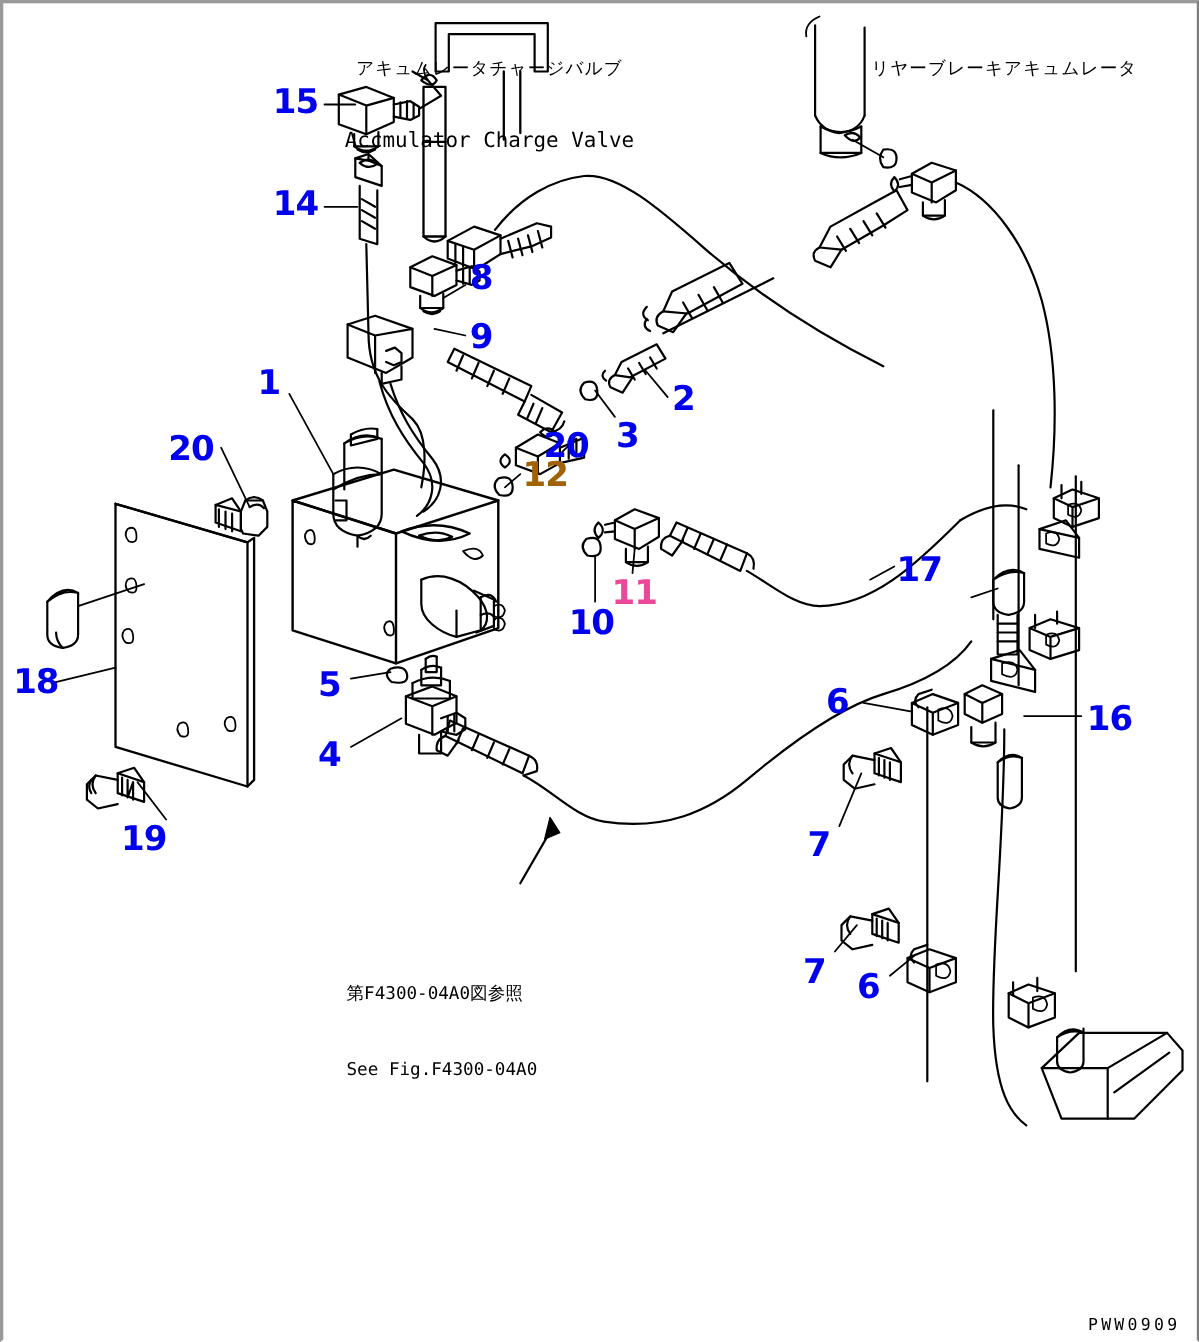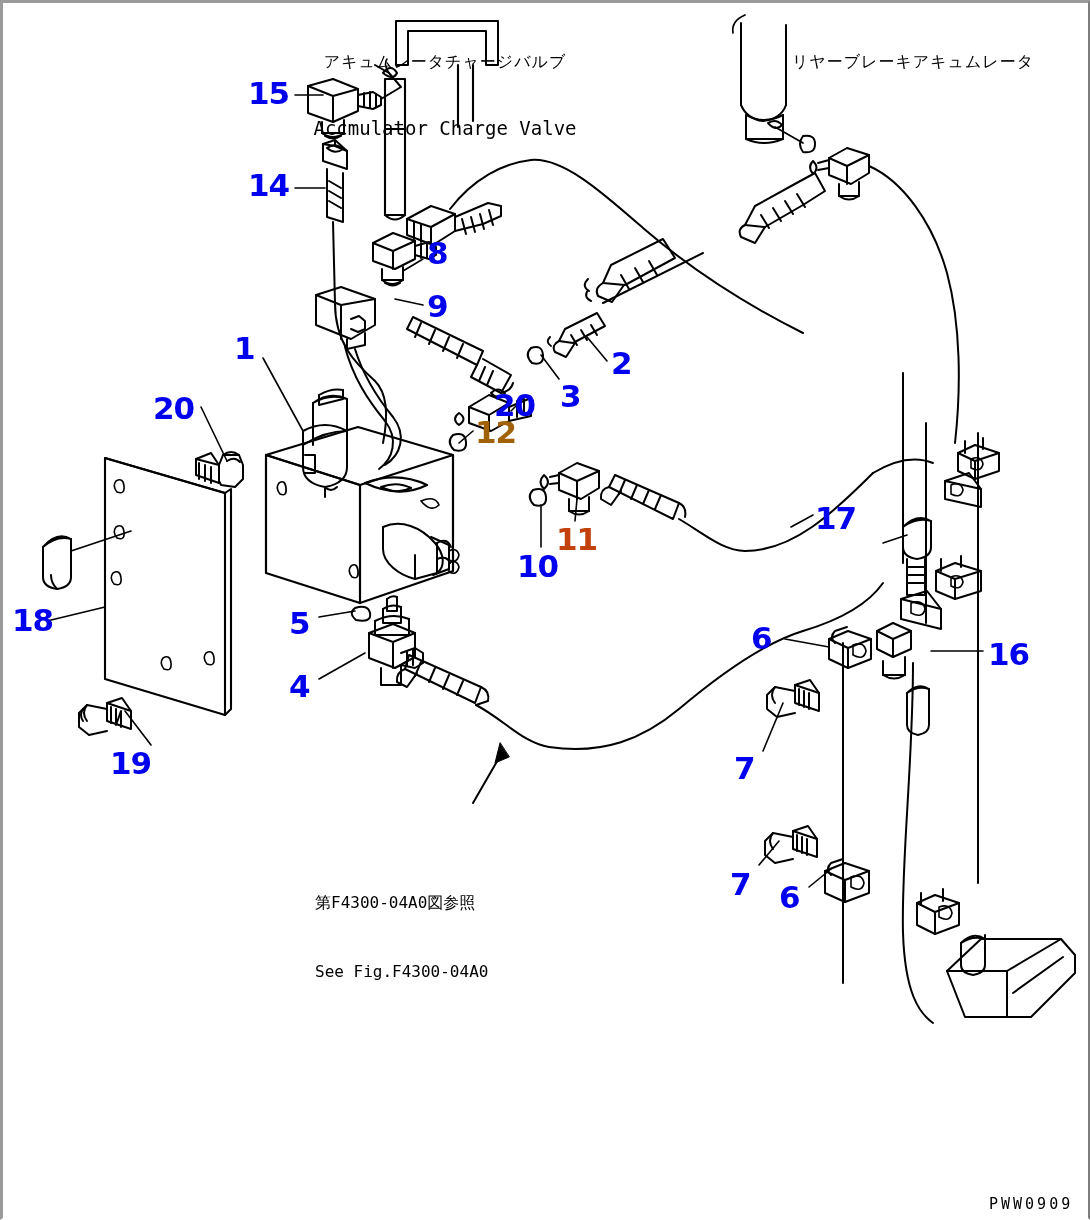--- a/index.html
+++ b/index.html
@@ -458,21 +458,21 @@
       <div class="callout" style="left: 245px; top: 167px; color: rgb(0, 0, 238);">14</div>
       <div class="callout" style="left: 424px; top: 235px; color: rgb(0, 0, 238);">8</div>
       <div class="callout" style="left: 424px; top: 288px; color: rgb(0, 0, 238);">9</div>
       <div class="callout" style="left: 231px; top: 330px; color: rgb(0, 0, 238);">1</div>
       <div class="callout" style="left: 608px; top: 345px; color: rgb(0, 0, 238);">2</div>
       <div class="callout" style="left: 557px; top: 378px; color: rgb(0, 0, 238);">3</div>
       <div class="callout" style="left: 491px; top: 387px; color: rgb(0, 0, 238);">20</div>
       <div class="callout" style="left: 150px; top: 390px; color: rgb(0, 0, 238);">20</div>
       <div class="callout" style="left: 472px; top: 414px; color: #a16207;">12</div>
       <div class="callout" style="left: 514px; top: 548px; color: rgb(0, 0, 238);">10</div>
-      <div class="callout" style="left: 553px; top: 521px; color: #c2410c;">11</div>
+      <div class="callout" style="left: 553px; top: 521px; color: #ec4899;">11</div>
       <div class="callout" style="left: 812px; top: 500px; color: rgb(0, 0, 238);">17</div>
       <div class="callout" style="left: 985px; top: 636px; color: rgb(0, 0, 238);">16</div>
       <div class="callout" style="left: 9px; top: 602px; color: rgb(0, 0, 238);">18</div>
       <div class="callout" style="left: 286px; top: 605px; color: rgb(0, 0, 238);">5</div>
       <div class="callout" style="left: 748px; top: 620px; color: rgb(0, 0, 238);">6</div>
       <div class="callout" style="left: 286px; top: 668px; color: rgb(0, 0, 238);">4</div>
       <div class="callout" style="left: 107px; top: 745px; color: rgb(0, 0, 238);">19</div>
       <div class="callout" style="left: 731px; top: 750px; color: rgb(0, 0, 238);">7</div>
       <div class="callout" style="left: 727px; top: 866px; color: rgb(0, 0, 238);">7</div>
       <div class="callout" style="left: 776px; top: 879px; color: rgb(0, 0, 238);">6</div>

